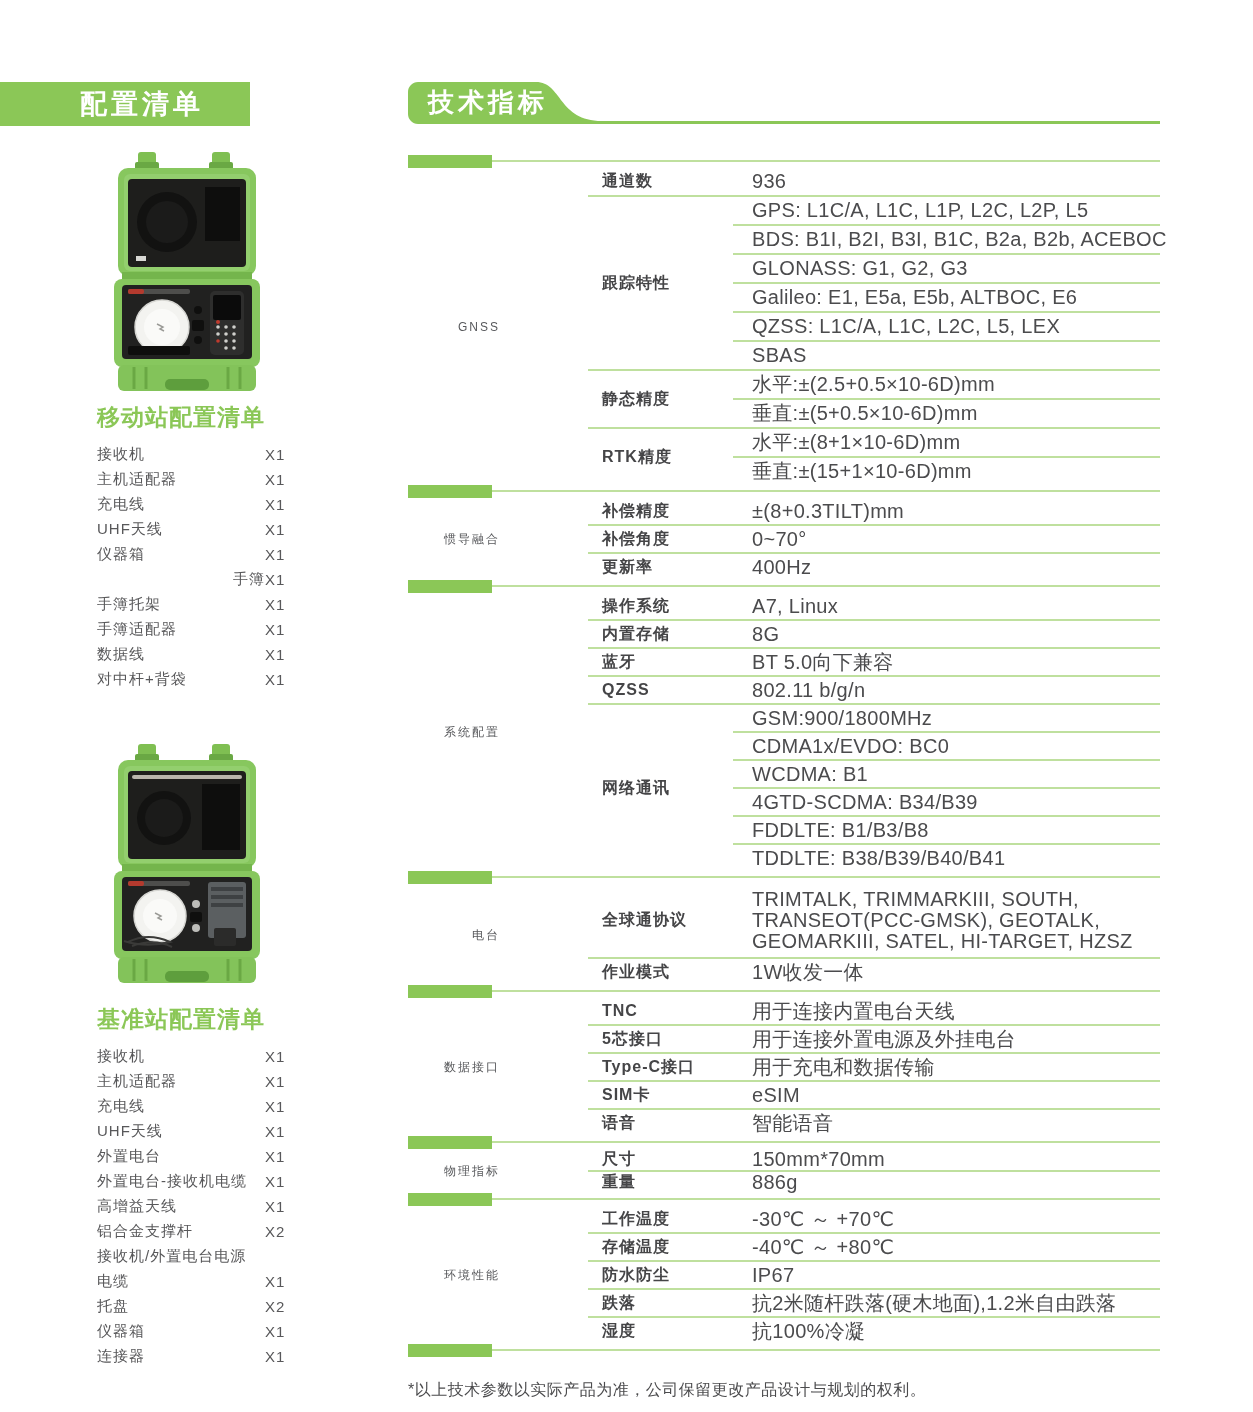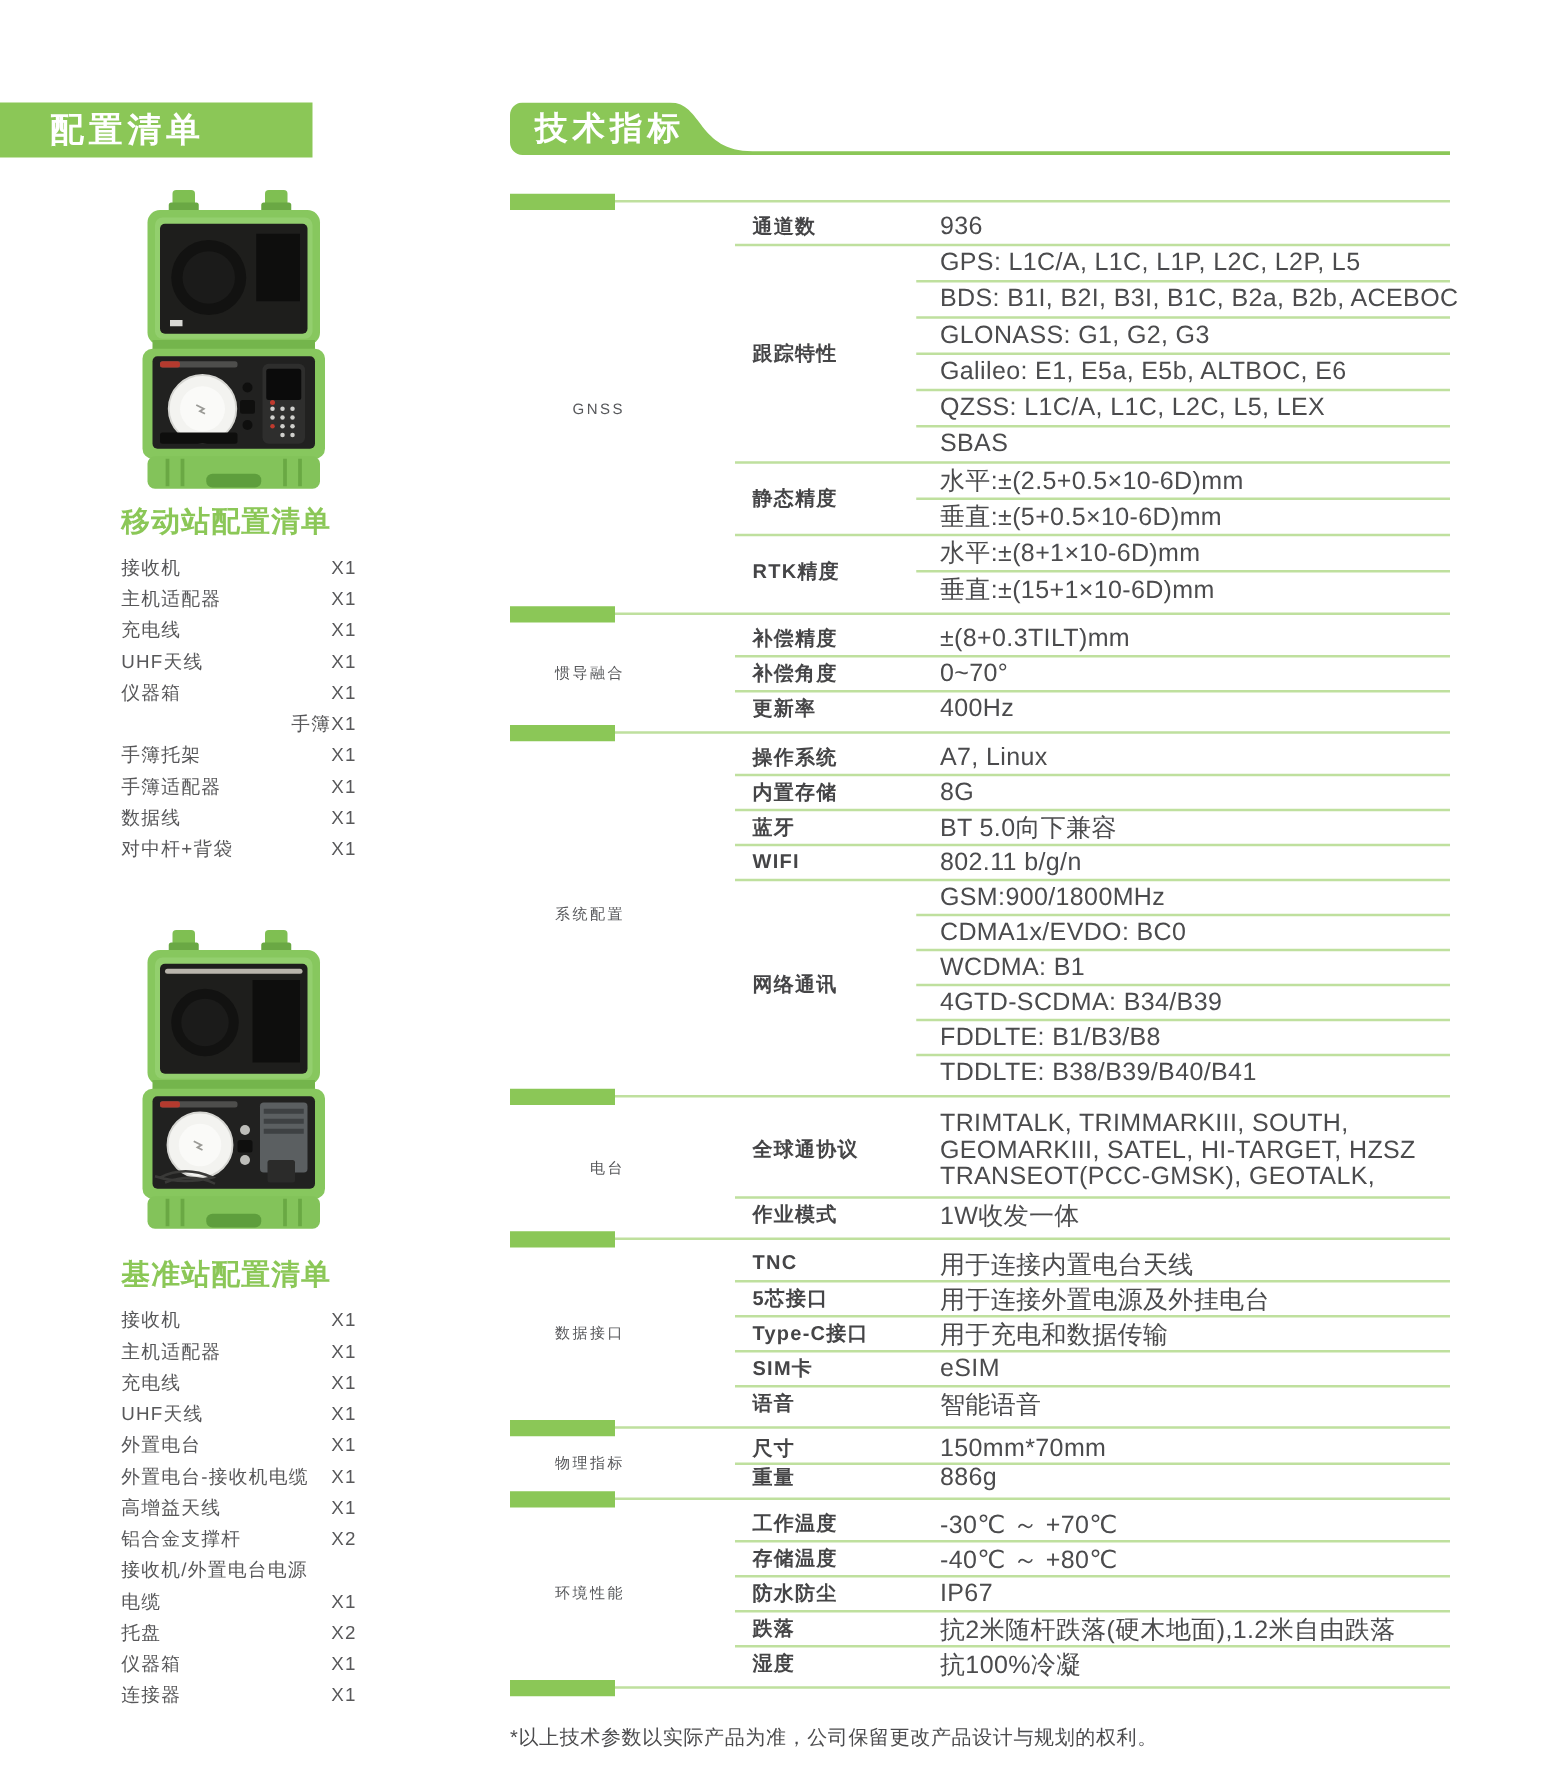--- a/index.html
+++ b/index.html
@@ -10,21 +10,21 @@
     --gray:#58585A;
   }
   html,body{margin:0;padding:0;background:#ffffff;}
   body{font-family:"Liberation Sans","DejaVu Sans",sans-serif;}
   .canvas{position:relative;width:1253px;height:1412px;background:#ffffff;overflow:hidden;}
 
   
   .banner-left{
     position:absolute;left:0;top:82px;width:250px;height:44px;
     background:var(--green);color:#fff;font-size:27px;font-weight:600;
-    letter-spacing:4px;display:flex;align-items:center;padding-left:40px;box-sizing:border-box;
+    letter-spacing:4px;display:flex;align-items:center;padding-left:80px;box-sizing:border-box;
   }
   .case-photo{position:absolute;left:112px;width:150px;height:246px;}
   .case-photo.one{top:150px;}
   .case-photo.two{top:742px;}
   .list-heading{
     position:absolute;left:97px;color:var(--green);
     font-size:23px;font-weight:700;letter-spacing:1px;white-space:nowrap;
   }
   .list-heading.one{top:402px;}
   .list-heading.two{top:1004px;}
@@ -373,21 +373,21 @@
           </div>
           <div class="gsep"></div>
           <div class="group">
             <div class="glabel">蓝牙</div>
             <div class="gvalues">
               <div class="vrow">BT 5.0向下兼容</div>
             </div>
           </div>
           <div class="gsep"></div>
           <div class="group">
-            <div class="glabel">WIFI</div>
+            <div class="glabel">QZSS</div>
             <div class="gvalues">
               <div class="vrow">802.11 b/g/n</div>
             </div>
           </div>
           <div class="gsep"></div>
           <div class="group">
             <div class="glabel">网络通讯</div>
             <div class="gvalues">
               <div class="vrow">GSM:900/1800MHz</div>
               <div class="vsep"></div>
@@ -407,22 +407,22 @@
           <div class="sdiv-bar"></div>
           <div class="sdiv-line"></div>
         </div>
         <div class="section sec3">
           <div class="sec-name">电台</div>
           <div class="group">
             <div class="glabel">全球通协议</div>
             <div class="gvalues">
               <div class="vrow multi">
                 <div>TRIMTALK, TRIMMARKIII, SOUTH,</div>
+                <div>TRANSEOT(PCC-GMSK), GEOTALK,</div>
                 <div>GEOMARKIII, SATEL, HI-TARGET, HZSZ</div>
-                <div>TRANSEOT(PCC-GMSK), GEOTALK,</div>
               </div>
             </div>
           </div>
           <div class="gsep"></div>
           <div class="group">
             <div class="glabel">作业模式</div>
             <div class="gvalues">
               <div class="vrow">1W收发一体</div>
             </div>
           </div>

